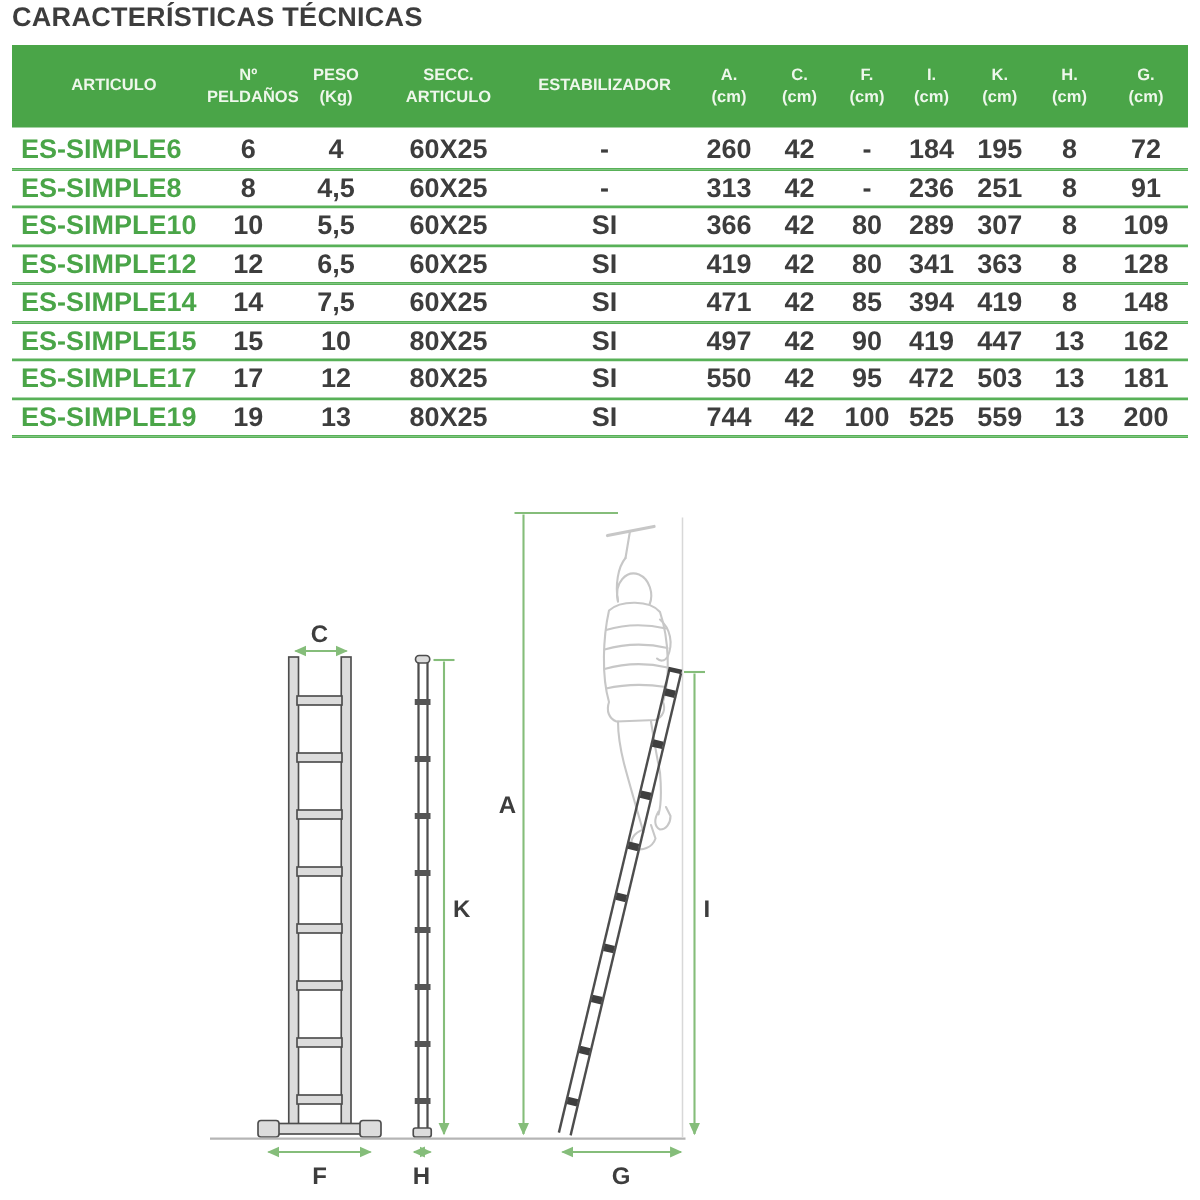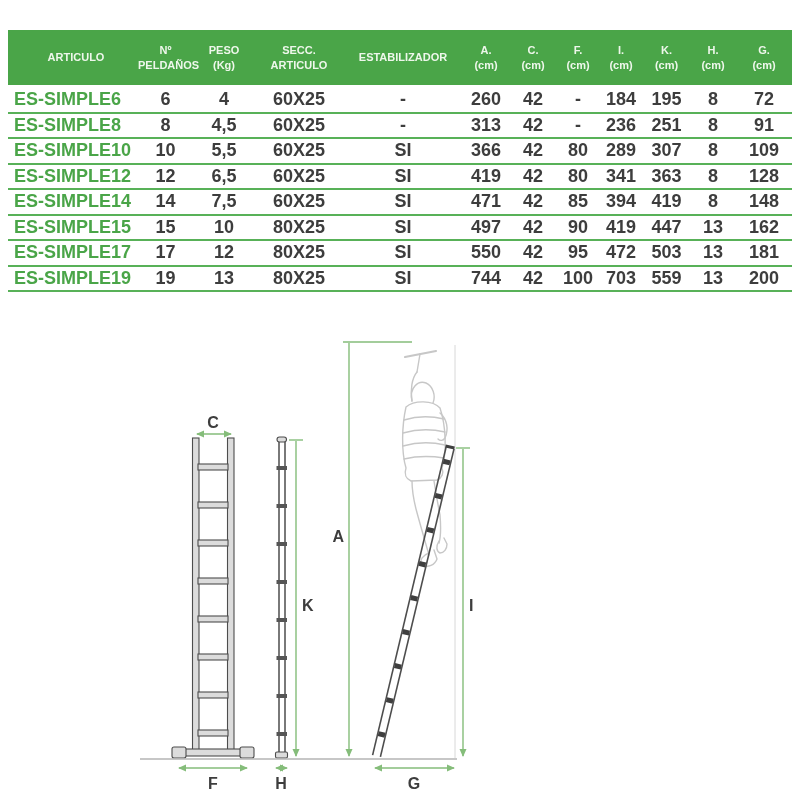--- a/index.html
+++ b/index.html
@@ -54,20 +54,21 @@
   .dim{stroke:var(--dimension-green);stroke-width:1.4;fill:none;}
   .dimlabel{font-family:"Liberation Sans",sans-serif;font-weight:700;fill:var(--text-dark);font-size:16px;}
   .ladder-part{fill:var(--ladder-fill);stroke:var(--ladder-stroke);stroke-width:1.1;}
   .person{stroke:var(--person-gray);fill:none;stroke-width:1.4;stroke-linecap:round;stroke-linejoin:round;}
 </style>
 </head>
 <body>
 
 <div class="page">
 
+  <h1 class="page-title">CARACTERÍSTICAS TÉCNICAS</h1>
 
   <div class="spec-table">
     <div class="thead grid" id="thead">
         <div class="hc first">
           <span>ARTICULO</span>
         </div>
         <div class="hc">
           <span>Nº</span>
           <span>PELDAÑOS</span>
         </div>
@@ -219,21 +220,21 @@
         <div class="sep"></div>
         <div class="row grid">
           <div class="cell article">ES-SIMPLE19</div>
           <div class="cell">19</div>
           <div class="cell">13</div>
           <div class="cell">80X25</div>
           <div class="cell">SI</div>
           <div class="cell">744</div>
           <div class="cell">42</div>
           <div class="cell">100</div>
-          <div class="cell">703</div>
+          <div class="cell">525</div>
           <div class="cell">559</div>
           <div class="cell">13</div>
           <div class="cell">200</div>
         </div>
         <div class="sep"></div>
       </div>
   </div>
 
   <svg class="diagram" width="800" height="470" viewBox="0 330 800 470" xmlns="http://www.w3.org/2000/svg">
     <defs>

